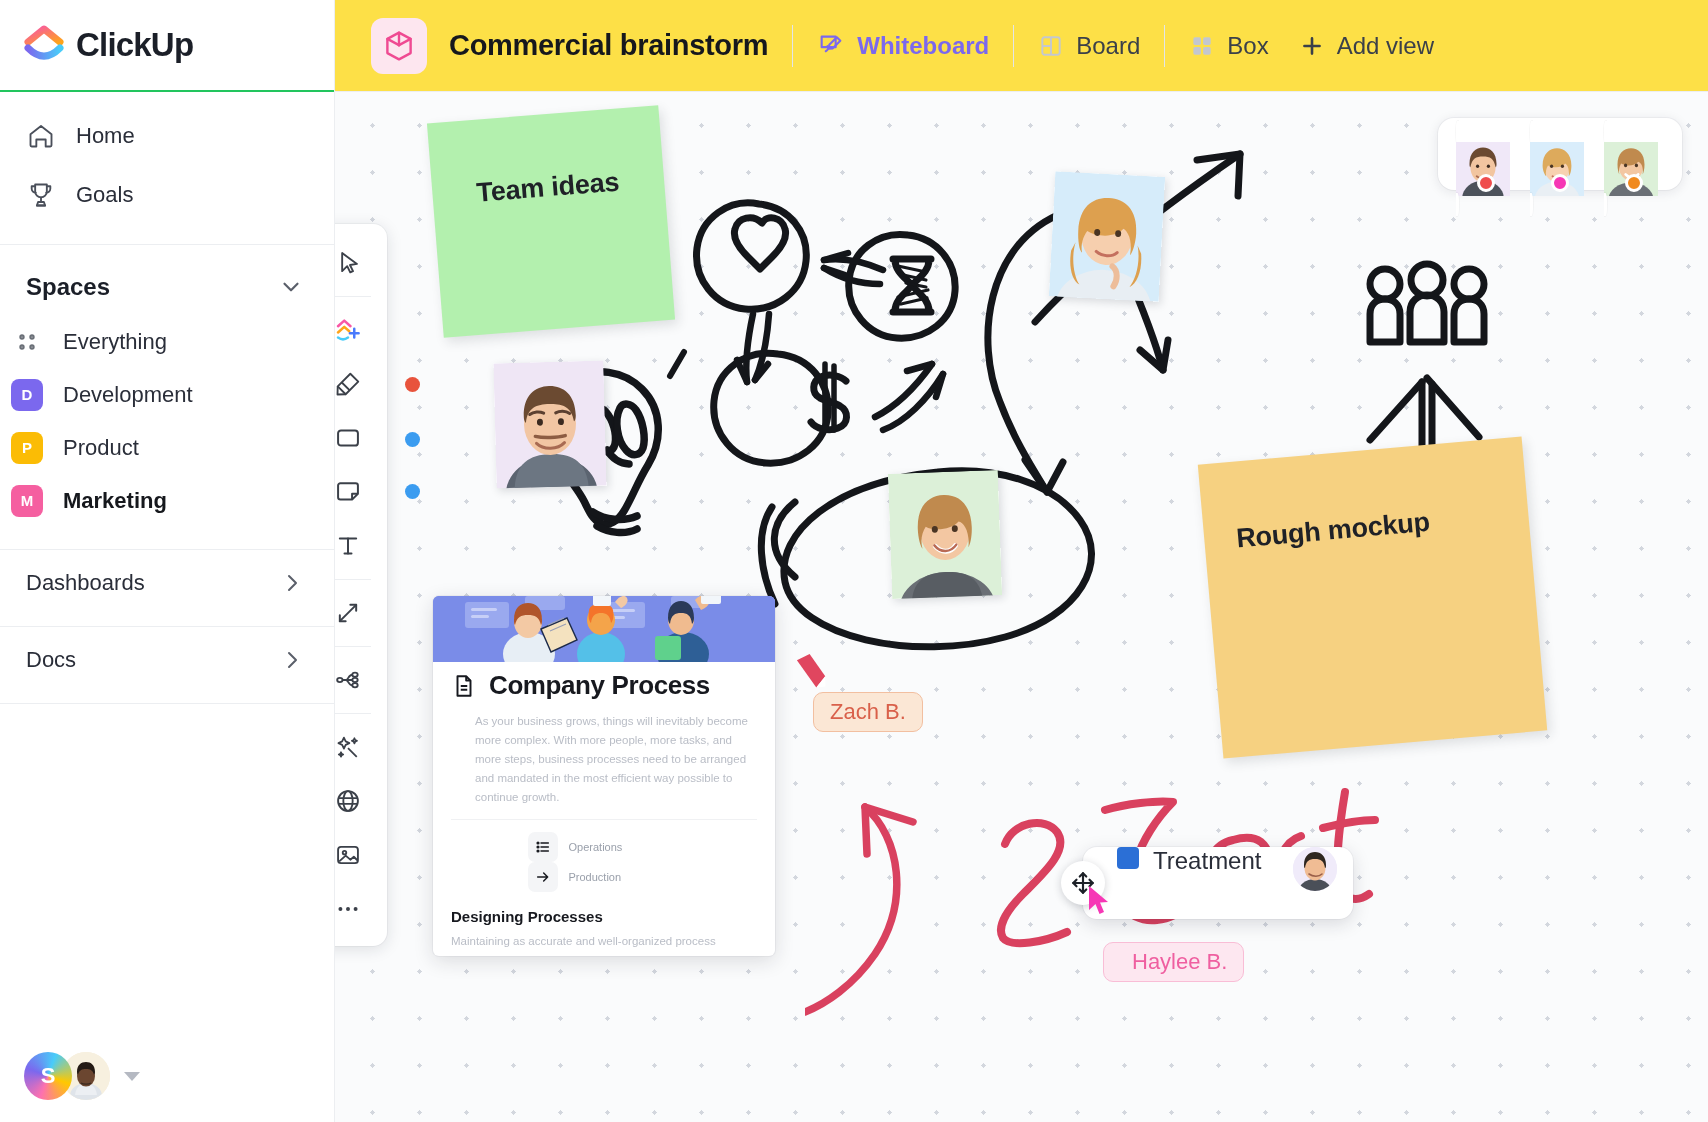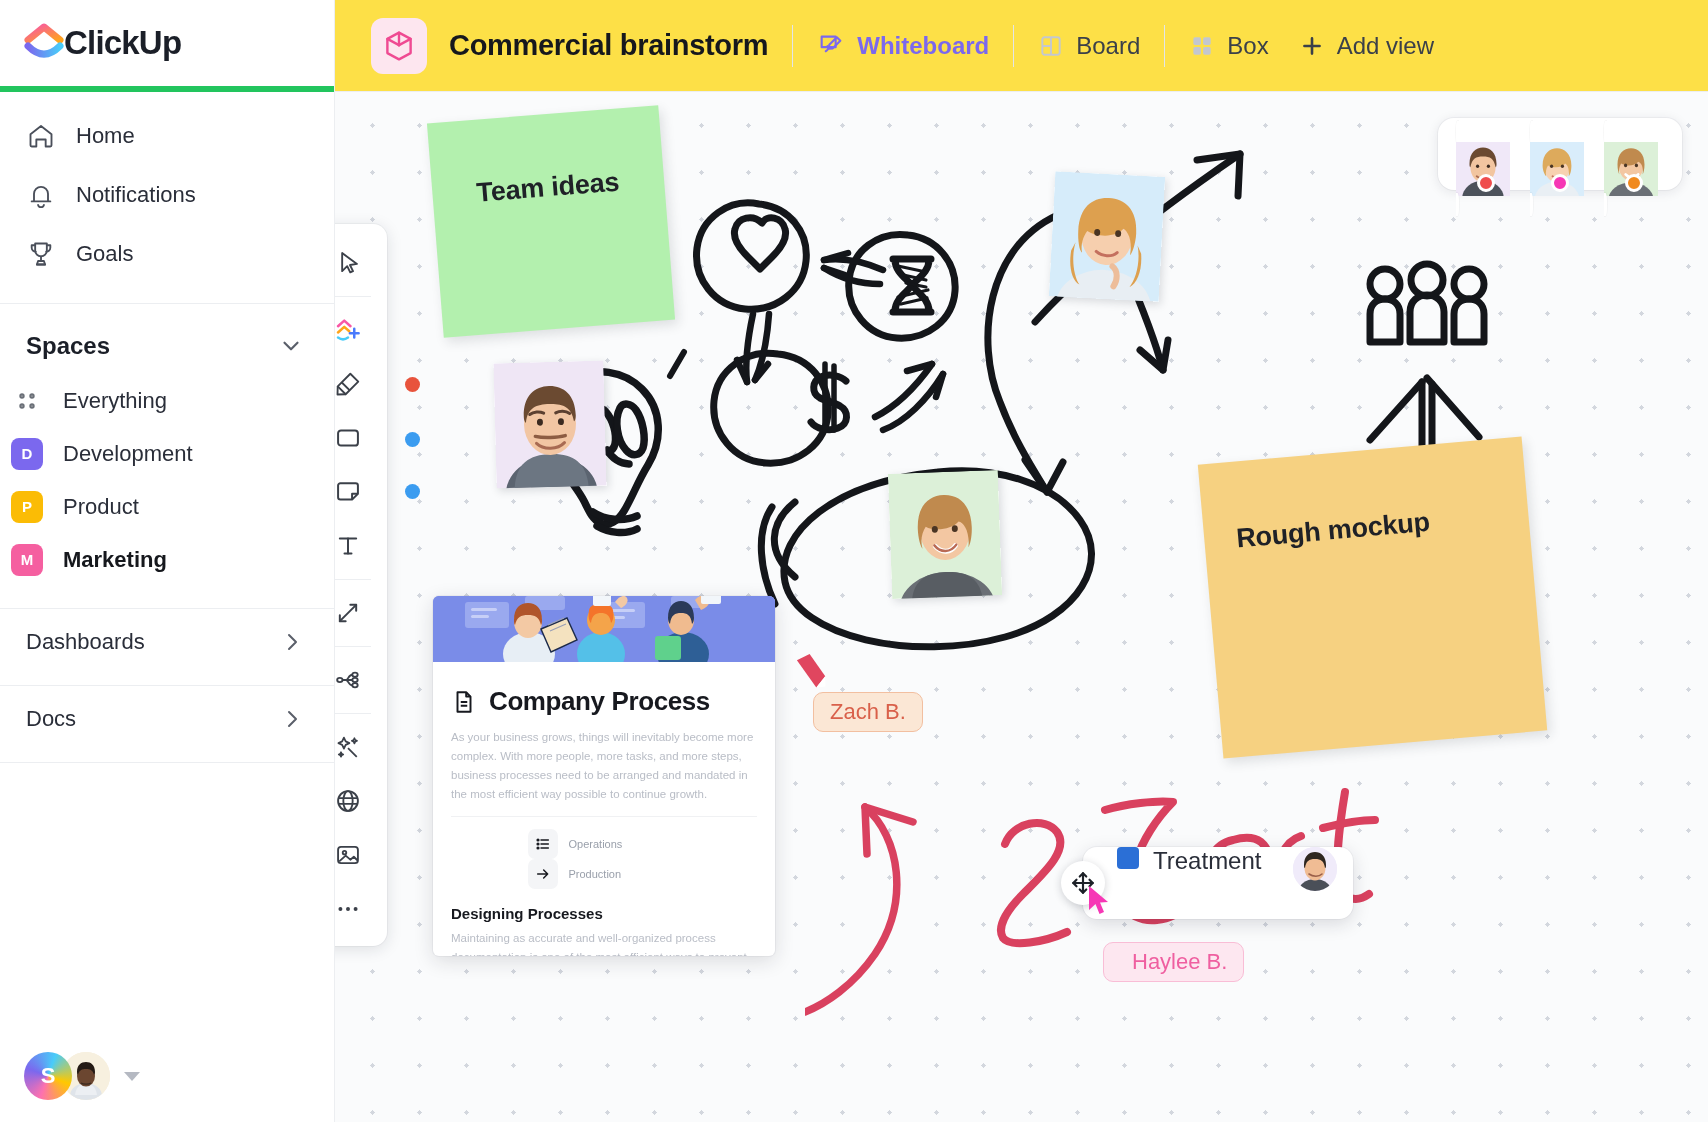--- a/index.html
+++ b/index.html
@@ -14,22 +14,22 @@
   
   .sidebar {
     width: 335px; height: 1122px;
     background: #ffffff;
     border-right: 1px solid #eceef1;
     display: flex; flex-direction: column;
     position: relative; flex: 0 0 335px;
   }
   .brand {
     height: 92px; display: flex; align-items: center;
-    padding-left: 24px; gap: 0;
-    border-bottom: 6px solid #22c55e;
+    padding-left: 24px; gap: 12px;
+    border-bottom: 2px solid #22c55e;
   }
   .brand-logo { width: 40px; height: 40px; flex:0 0 40px; }
   .brand-text {
     font-size: 33px; font-weight: 700; letter-spacing: -0.8px;
     color: #1b1f28;
   }
   .nav-top { padding: 14px 0 10px 0; }
   .nav-item {
     display: flex; align-items: center; gap: 20px;
     height: 59px; padding-left: 26px;
@@ -143,24 +143,24 @@
   .photo { position:absolute; overflow:hidden; box-shadow: 2px 3px 9px rgba(30,35,50,.15); }
 
   
   .doccard {
     position:absolute; left: 98px; top: 504px; width: 342px; height: 360px;
     background:#fff; border-radius: 6px; overflow:hidden;
     box-shadow: 0 5px 20px rgba(25,30,45,.14), 0 0 0 1px rgba(30,35,50,.04);
     z-index: 14;
   }
   .doccard-hero { height: 66px; background:#7a8ce8; position:relative; overflow:hidden;}
-  .doccard-body { padding: 24px 18px 0 18px;}
+  .doccard-body { padding: 8px 18px 0 18px;}
   .dc-title { display:flex; align-items:center; gap:12px; }
   .dc-title span { font-size:26px; font-weight:700; color:#17191f; letter-spacing:-0.4px;}
-  .dc-para { font-size:11.5px; line-height:1.65; color:#b9bdc6; margin-top:11px;}
+  .dc-para { font-size:11.5px; line-height:1.65; color:#b9bdc6; margin-top:11px;margin-left:24px;}
   .dc-row { display:flex; align-items:center; gap:0; margin-top: 12px;
             border-top:1px solid #f0f1f3; padding-top:12px;flex-direction:column;}
   .dc-chip { display:flex; align-items:center; gap:11px; width: 50%;}
   .dc-chip .bx { width:30px;height:30px;border-radius:7px;background:#f4f5f7;
                  display:flex;align-items:center;justify-content:center;}
   .dc-chip em { font-style:normal; font-size:11px; color:#9aa0ab;}
   .dc-sub { font-size:15px; font-weight:700; color:#17191f; margin-top:16px; }
   .dc-para2 { font-size:11.5px; line-height:1.65; color:#b9bdc6; margin-top:7px;}
 
   
@@ -235,30 +235,20 @@
     </div>
 
     <nav class="nav-top">
       <div class="nav-item">
         <span class="nav-ico">
           <svg width="28" height="28" viewBox="0 0 24 24" fill="none" stroke="#4a4f5a" stroke-width="1.6" stroke-linecap="round" stroke-linejoin="round">
             <path d="M3 10.5 L12 3.5 L21 10.5 V20 a1 1 0 0 1-1 1h-4v-6h-8v6H4a1 1 0 0 1-1-1z"></path>
           </svg>
         </span>
         <span>Home</span>
-      </div>
-      <div class="nav-item">
-        <span class="nav-ico">
-          <svg width="28" height="28" viewBox="0 0 24 24" fill="none" stroke="#4a4f5a" stroke-width="1.6" stroke-linecap="round" stroke-linejoin="round">
-            <path d="M6 17V11a6 6 0 1 1 12 0v6"></path>
-              <path d="M4 17.5h16"></path>
-              <path d="M9.5 20.5a2.6 2.6 0 0 0 5 0"></path>
-          </svg>
-        </span>
-        <span>Notifications</span>
       </div>
       <div class="nav-item">
         <span class="nav-ico">
           <svg width="28" height="28" viewBox="0 0 24 24" fill="none" stroke="#4a4f5a" stroke-width="1.6" stroke-linecap="round" stroke-linejoin="round">
             <path d="M7 3h10v6a5 5 0 0 1-10 0z"></path>
               <path d="M7 4.5H4v2a3.5 3.5 0 0 0 3.5 3.5"></path>
             <path d="M17 4.5h3v2a3.5 3.5 0 0 1-3.5 3.5"></path>
               <path d="M12 14v4"></path>
               <path d="M8.5 21h7"></path>
               <path d="M9.5 18h5l1 3h-7z"></path>

